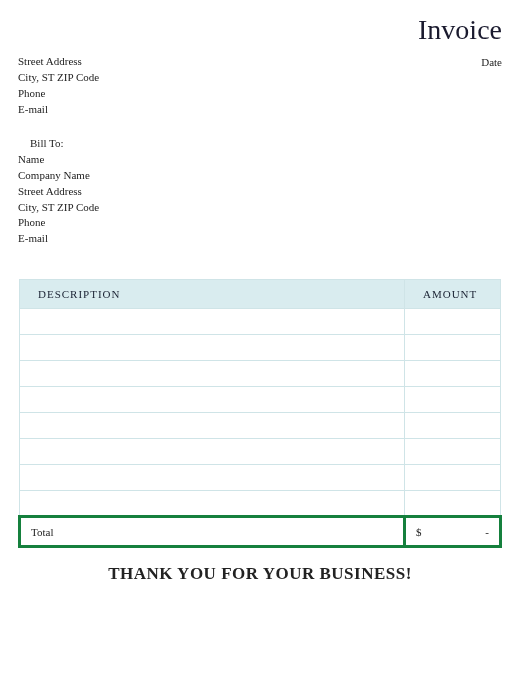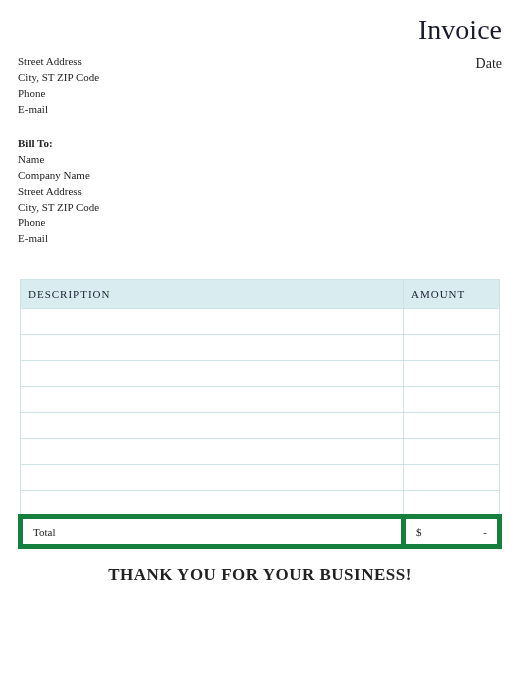--- a/index.html
+++ b/index.html
@@ -28,59 +28,59 @@
     }
     .top-section {
       display: flex;
       justify-content: space-between;
       align-items: flex-start;
       margin-top: 8px;
     }
     .from-block { line-height: 1.45; }
     .from-block .bold { font-weight: bold; }
     .date-label {
-      font-size: 14px;
+      font-size: 11px;
       margin-top: 2px;
       text-align: right;
       min-width: 40px;
     }
     .billto-block {
       margin-top: 18px;
       line-height: 1.45;
     }
-    .billto-block .bold { font-weight: bold; }
+    .billto-block .bold { font-weight: normal; margin-left: 12px; }
     table.inv {
       width: 100%;
       border-collapse: collapse;
       margin-top: 32px;
     }
     table.inv th {
       background: #d9ecef;
       text-align: left;
       font-family: Georgia, serif;
       font-size: 11px;
       letter-spacing: 1px;
       font-weight: normal;
       color: #1a2233;
-      padding: 8px 7px;
+      padding: 8px 18px;
       border: 1px solid #cfe4e7;
     }
     table.inv th.amount, table.inv td.amount {
       width: 96px;
       margin-top: 8px;
     }
     table.inv td {
       border: 1px solid #cfe4e7;
       height: 26px;
       padding: 4px 10px;
       font-size: 11px;
     }
     table.inv tr.totalrow td {
       background: #fff;
-      border: 5px solid #15803d;
+      border: 3px solid #15803d;
       height: 30px;
       vertical-align: middle;
     }
     table.inv tr.totalrow td.desc { font-weight: normal; }
     .amt-cell {
       display: flex;
       justify-content: space-between;
       align-items: center;
     }
     .thanks {

